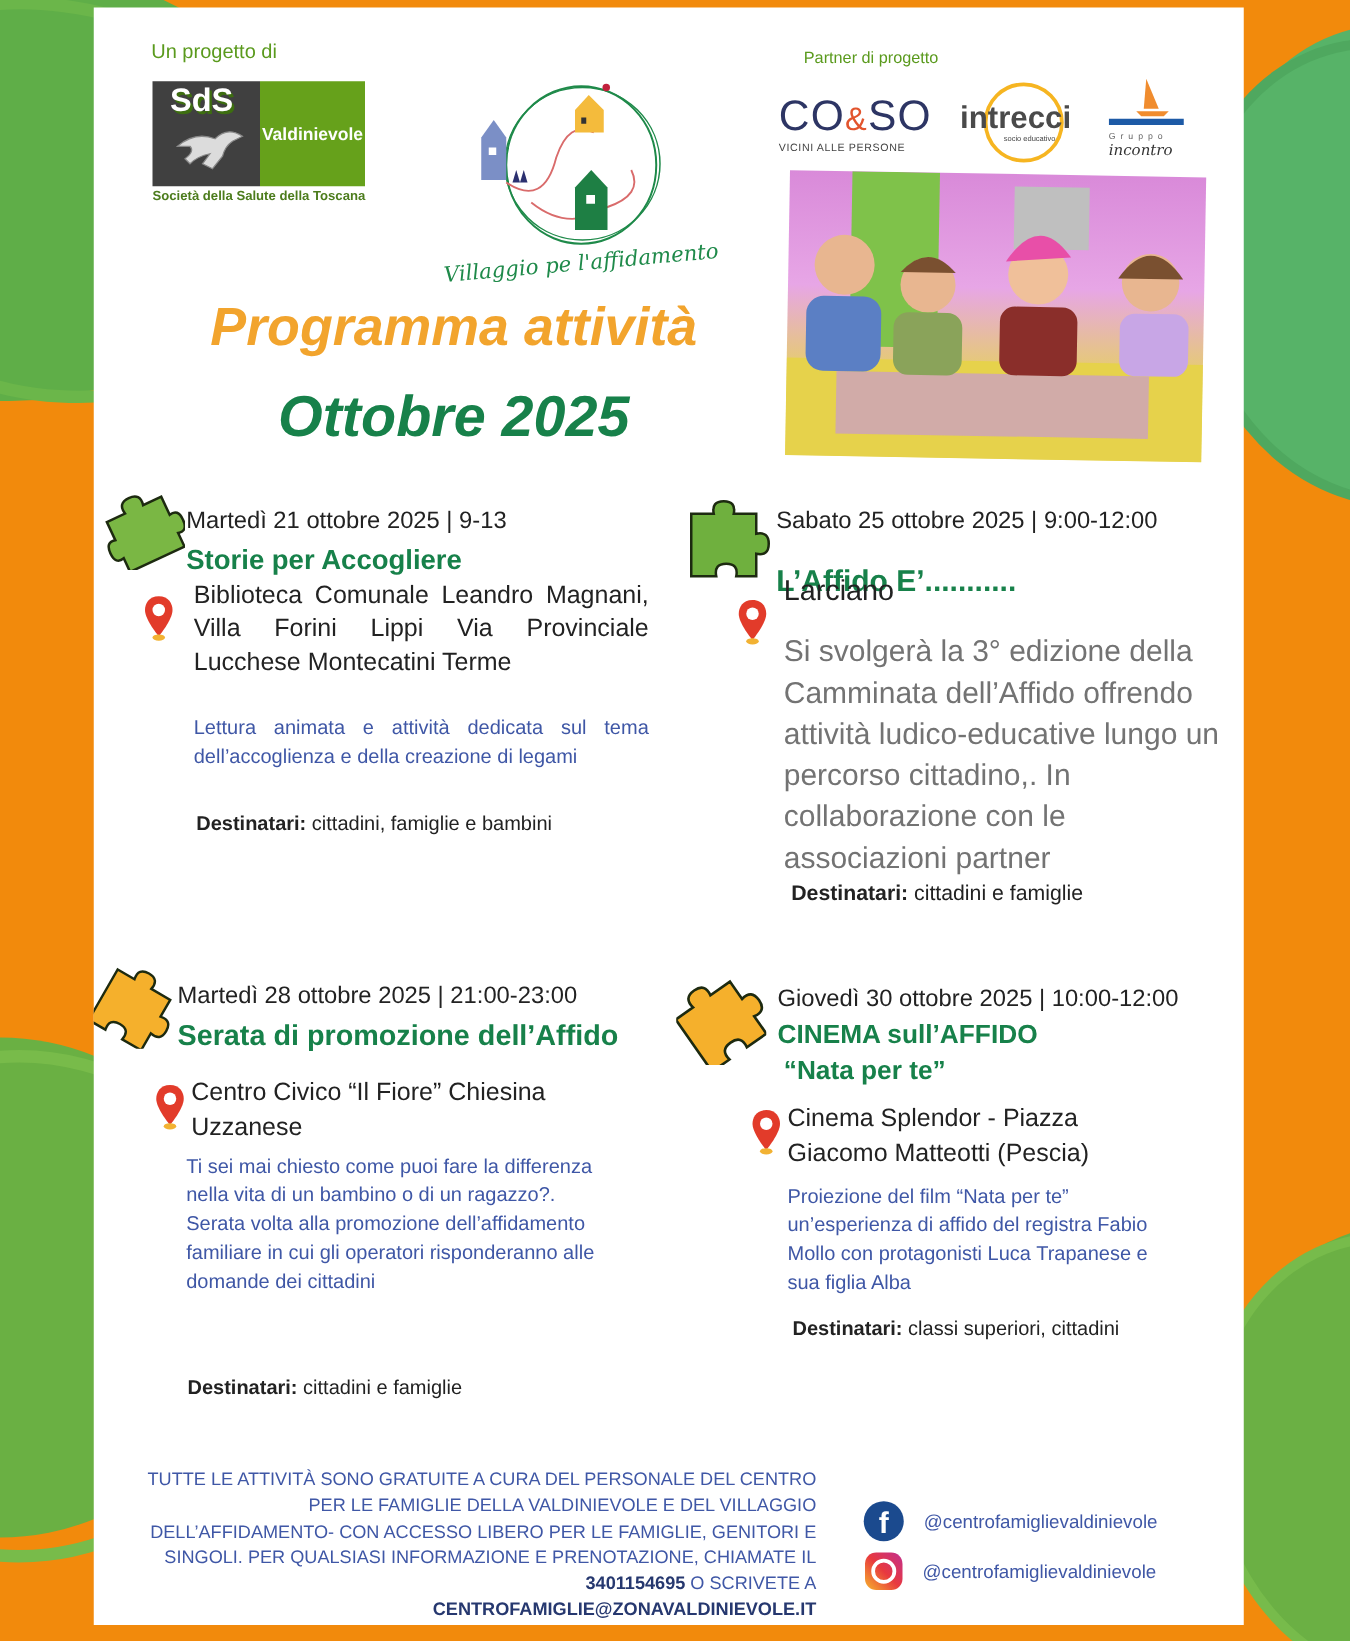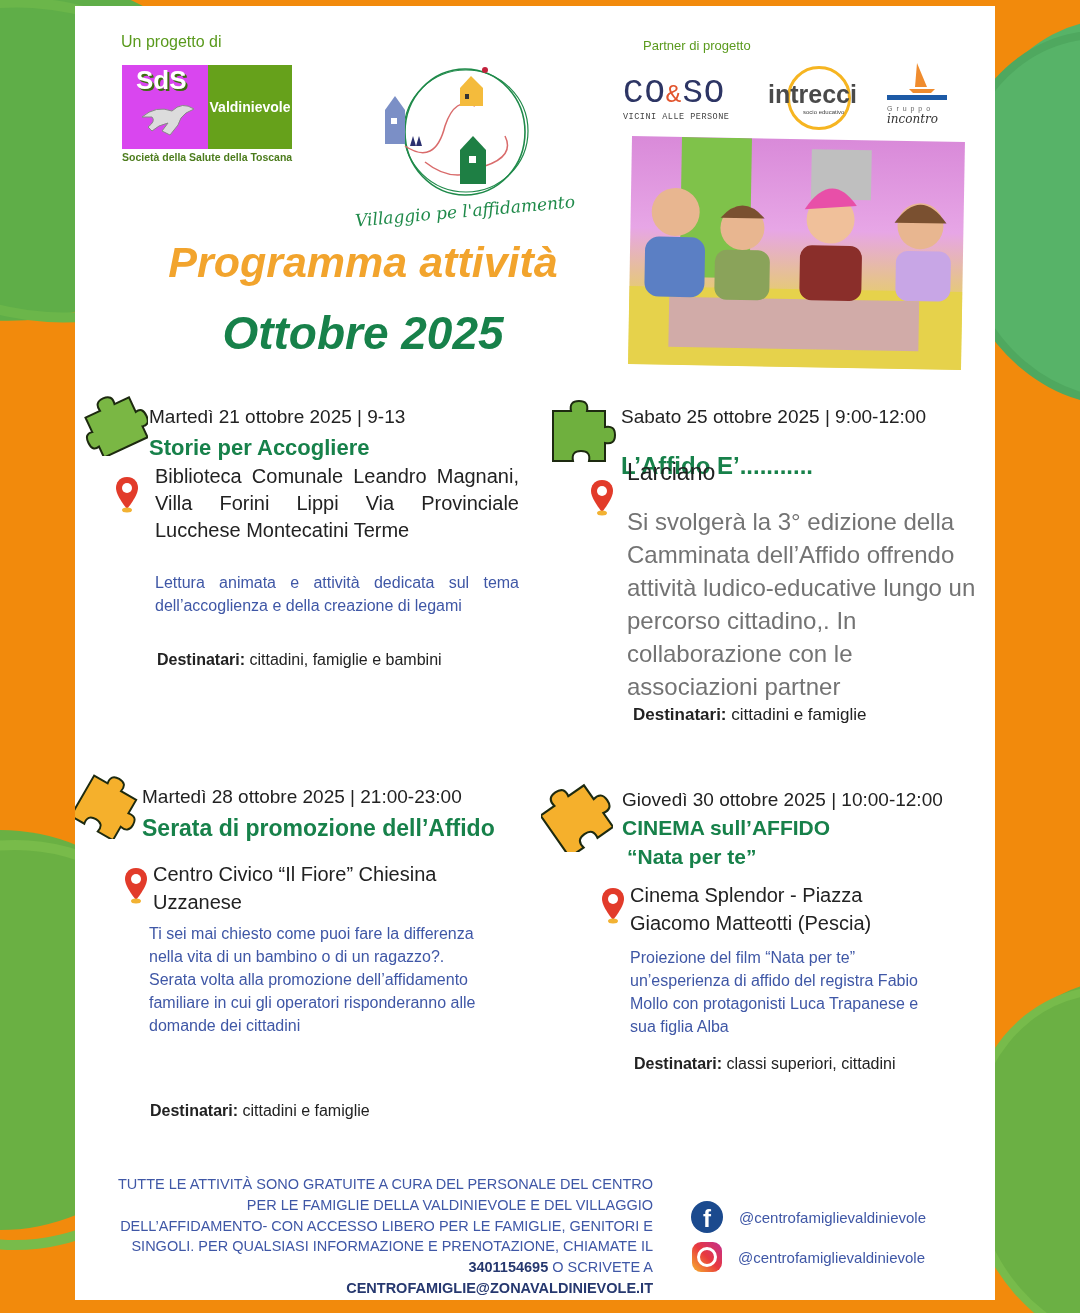--- a/index.html
+++ b/index.html
@@ -12,30 +12,30 @@
   .blob-bl { left:-200px; top:830px; width:400px; height:400px; background:#6ab043; }
   .blob-bl2 { left:-190px; top:840px; width:390px; height:390px; border:10px solid #78bb4a; background:transparent; transform:rotate(15deg); }
   .blob-br { left:970px; top:980px; width:300px; height:360px; background:#6bb044; }
   .blob-br2 { left:965px; top:985px; width:290px; height:350px; border:8px solid #77bb4b; background:transparent; transform:rotate(-12deg); }
 
   .panel { position:absolute; left:75px; top:6px; width:920px; height:1294px; background:#ffffff; }
   .abs { position:absolute; }
 
   .small-green { color:#5a9a1d; font-weight:normal; font-size:15px; }
   .sds-logo { left:47px; top:59px; width:170px; height:84px; display:flex; }
-  .sds-left { width:86px; height:84px; background:#d946ef; position:relative; }
+  .sds-left { width:86px; height:84px; background:#404040; position:relative; }
   .sds-right { width:84px; height:84px; background:#66a11b; color:#fff; font-weight:bold; font-size:14px; display:flex; align-items:center; justify-content:center; }
   .sds-letters { position:absolute; left:14px; top:0; color:#fff; font-weight:bold; font-size:26px; text-shadow:2px 2px 0 #3d6e10; }
   .sds-sub { left:47px; top:145px; font-size:10.5px; font-weight:bold; color:#4c7c1d; }
 
   .title-orange { left:68px; top:232px; width:440px; text-align:center; font-size:43px; font-weight:bold; font-style:italic; color:#f2a42d; }
   .title-green { left:68px; top:300px; width:440px; text-align:center; font-size:46px; font-weight:bold; font-style:italic; color:#17814a; }
 
   .partner-label { left:547px; top:32px; font-size:13px;padding-left:21px; }
-  .coso { left:548px; top:68px;font-family:Liberation Mono, monospace; }
+  .coso { left:548px; top:68px; }
   .coso-main { font-size:34px; color:#2d3564; letter-spacing:1px; }
   .coso-amp { color:#e2542d; font-size:26px; }
   .coso-sub { font-size:8.5px; color:#444; letter-spacing:0.5px; }
   .intrecci { left:690px; top:60px; width:100px; height:62px; }
   .intrecci-ring { position:absolute; left:22px; top:0; width:58px; height:58px; border-radius:50%; border:3px solid #f6b521; }
   .intrecci-word { position:absolute; left:3px; top:14px; font-size:25px; font-weight:bold; color:#4a4a4a; }
   .intrecci-sub { position:absolute; left:38px; top:43px; font-size:6px; color:#444; }
   .incontro { left:812px; top:55px; width:70px; height:70px; }
 
   .photo { left:555px; top:133px; width:333px; height:228px; transform:rotate(1deg); background:linear-gradient(180deg,#d98ad9 0%, #e7a6e6 40%, #e5d84a 78%, #e8d65a 100%); overflow:hidden; }

